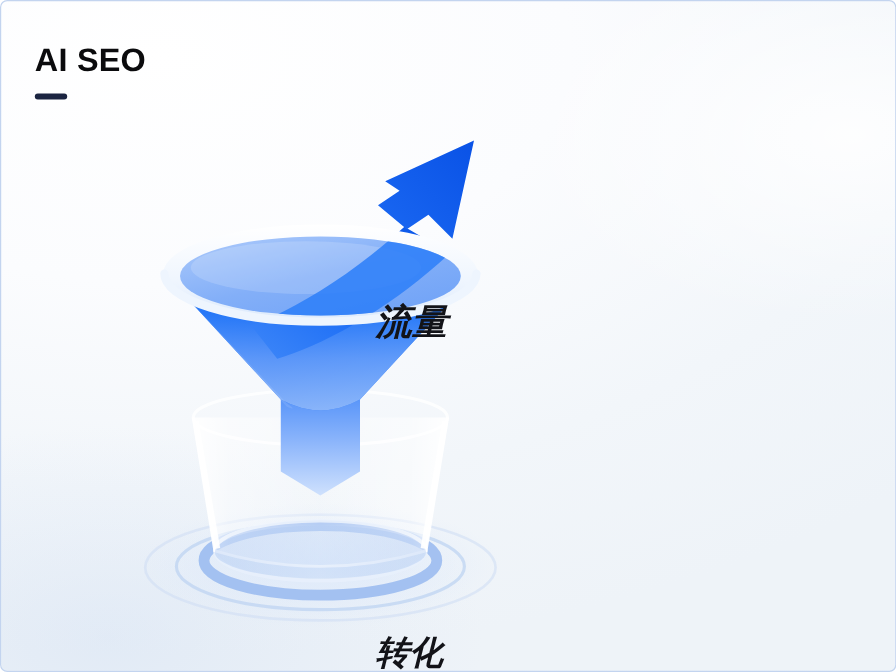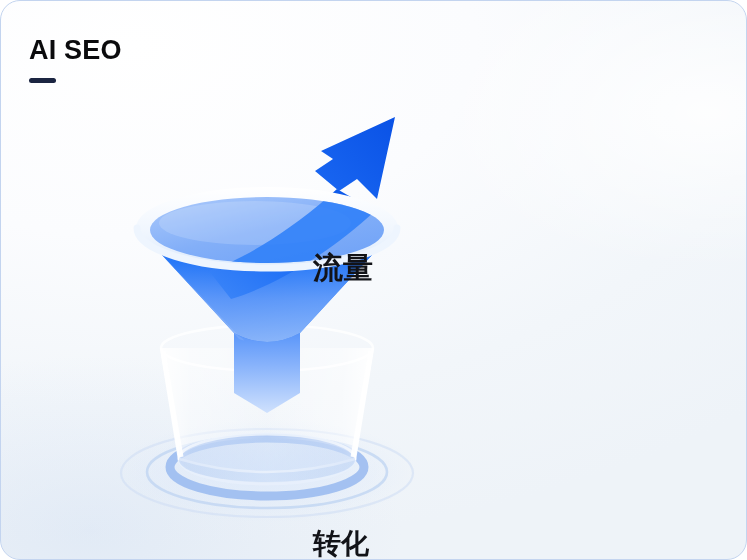--- a/index.html
+++ b/index.html
@@ -10,21 +10,21 @@
   body {
     font-family: "Liberation Sans", "DejaVu Sans", sans-serif;
   }
 
   #canvas {
     position: relative;
     width: 747px;
     height: 560px;
     overflow: hidden;
     box-sizing: border-box;
-    border-radius: 20px;
+    border-radius: 6px;
     border: 1px solid #c3d4ef;
     background:
       radial-gradient(120% 90% at 18% 8%, #ffffff 0%, #fbfcfe 38%, #f2f6fa 72%, #eef3f8 100%),
       linear-gradient(160deg, #fdfefe 0%, #f4f7fb 55%, #eef3f9 100%);
   }
 
   
   .bg-tint {
     position: absolute;
     inset: 0;
@@ -68,20 +68,21 @@
     white-space: nowrap;
   }
 
   
   .stage {
     position: absolute;
     left: 88px;
     top: 92px;
     width: 360px;
     height: 440px;
+    font-style: italic;
   }
   .stage svg { display: block; width: 100%; height: 100%; }
 
   
   .lbl {
     position: absolute;
     font-weight: 700;
     color: #121318;
     white-space: nowrap;
   }

